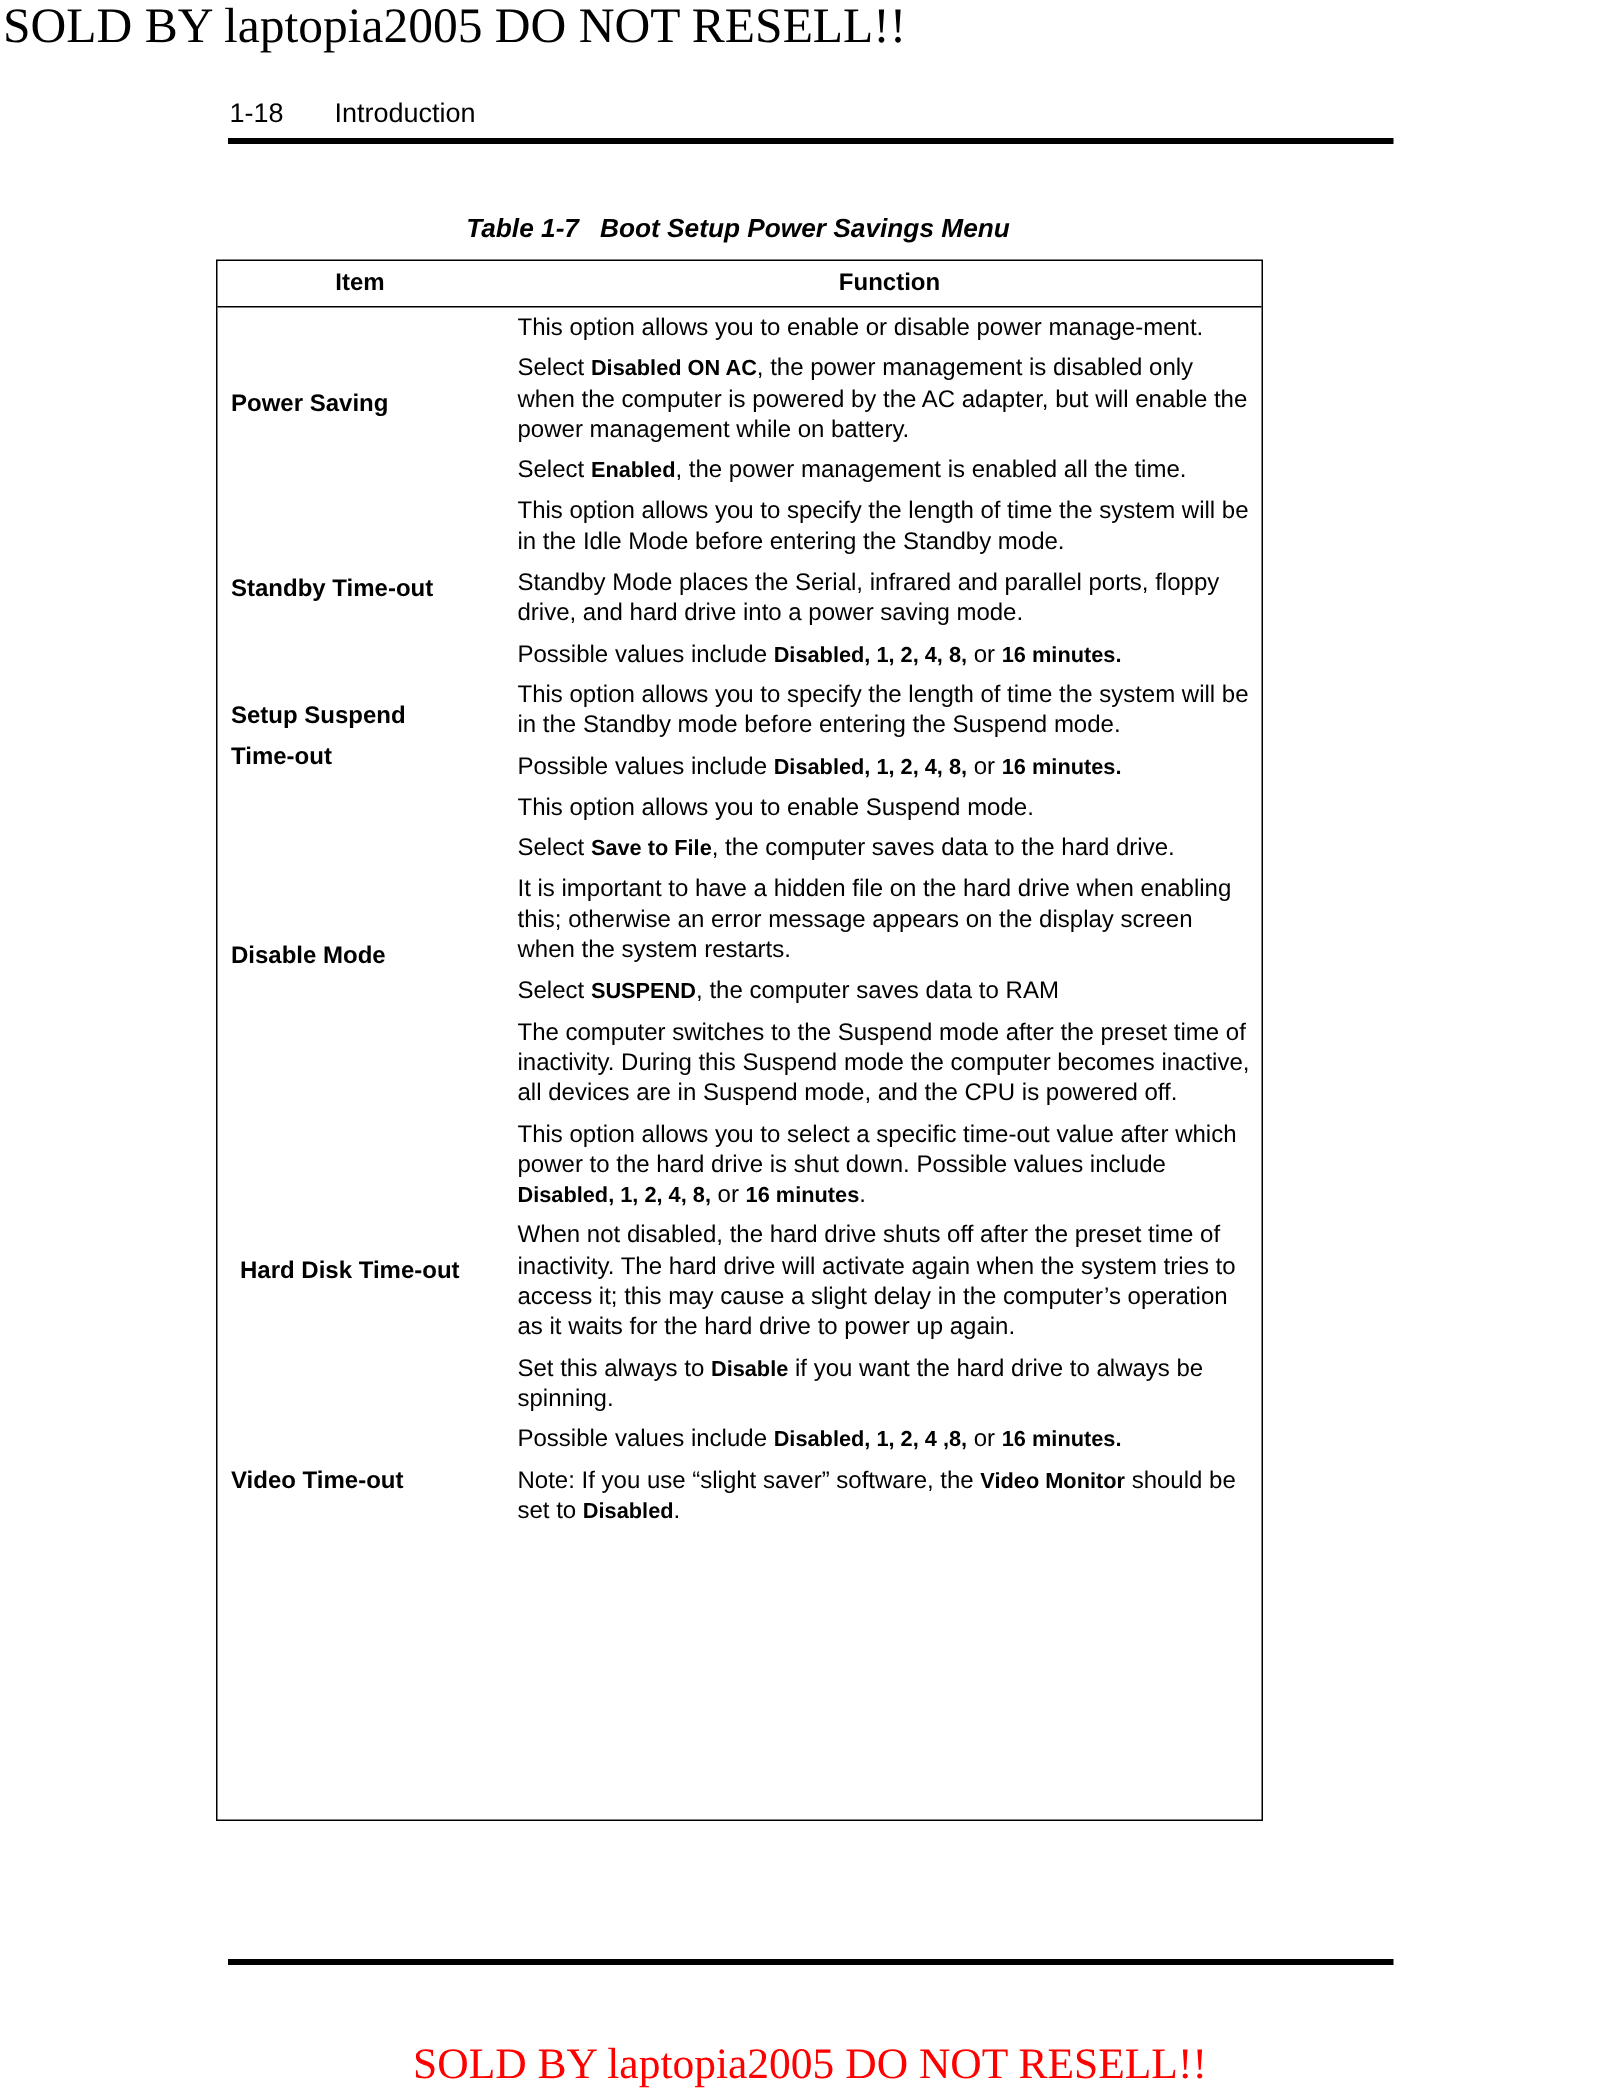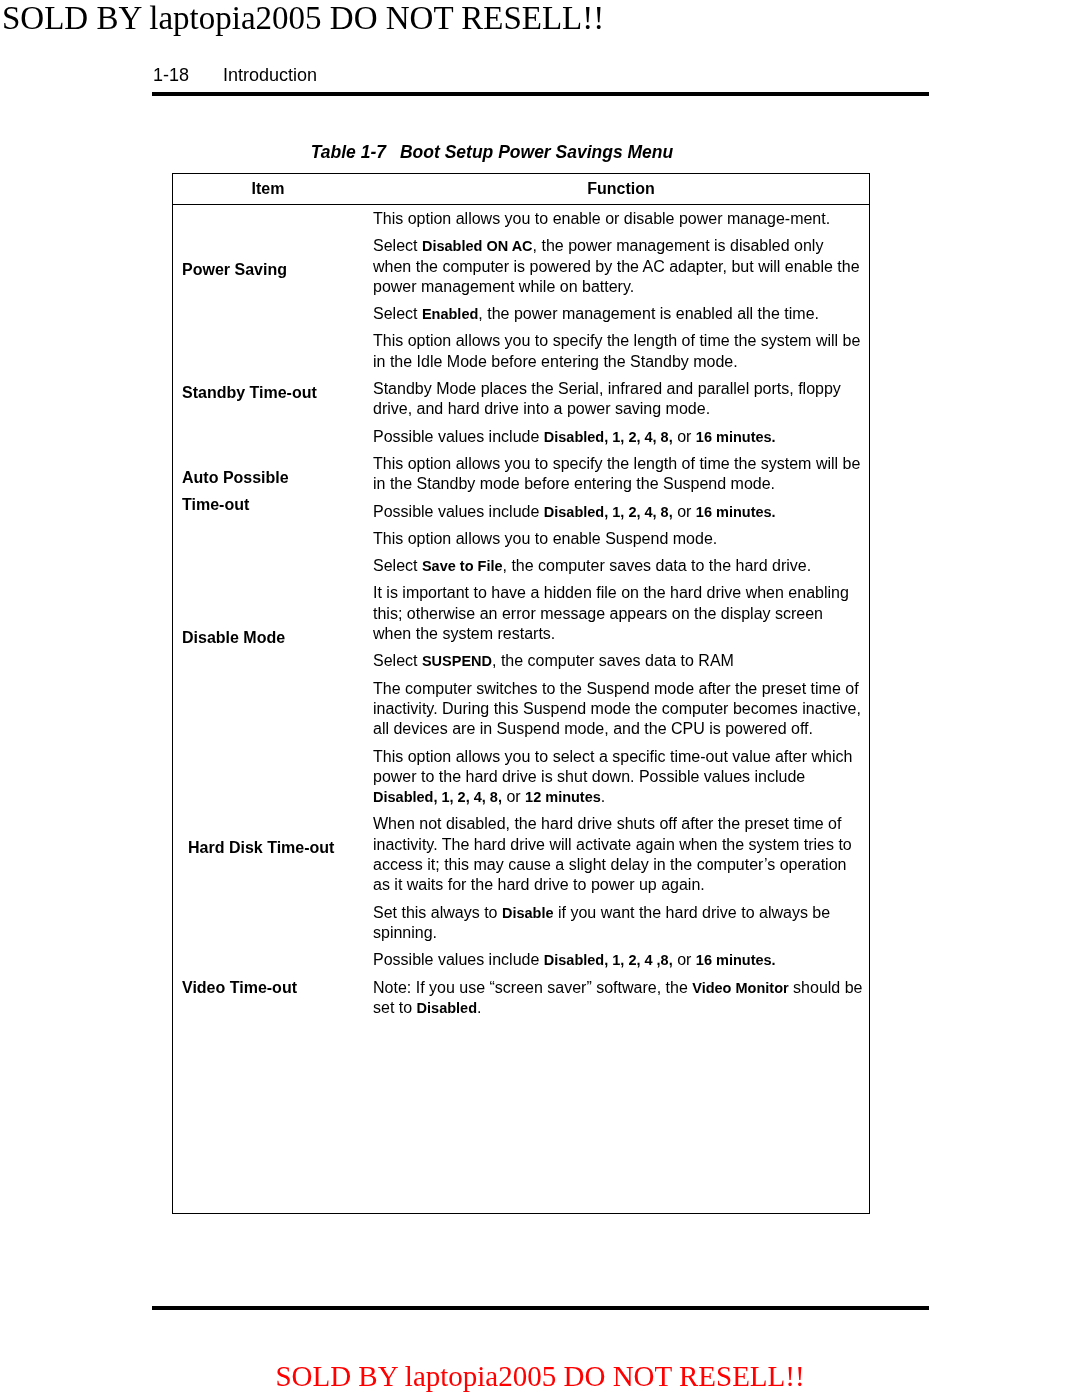--- a/index.html
+++ b/index.html
@@ -19,21 +19,21 @@
     .running-head .pg { display: inline-block; width: 70px; }
     .rule { position: absolute; left: 152px; width: 777px; height: 4px; background: #000; }
     .rule.top { top: 92px; }
     .rule.bottom { top: 1306px; }
     .table-title {
       position: absolute; left: 0; width: 984px; top: 141px; text-align: center;
       font-family: "Liberation Sans", sans-serif; font-size: 17.5px; font-weight: bold; font-style: italic; line-height: 22px;
     }
     .table-title .num { margin-right: 14px; }
     .ptable {
-      position: absolute; left: 172px; top: 173px; width: 698px; height: 1041px;
+      position: absolute; left: 144px; top: 173px; width: 698px; height: 1041px;
       border: 1px solid #000; box-sizing: border-box;
       font-family: "Liberation Sans", sans-serif; font-size: 16px; line-height: 20.3px;
     }
     .thead { height: 30px; border-bottom: 1px solid #000; position: relative; font-weight: bold; }
     .thead .h-item { position: absolute; left: 0; width: 190px; text-align: center; top: 5px; }
     .thead .h-func { position: absolute; left: 200px; right: 0; text-align: center; top: 5px; }
     .tbody { padding-top: 4px; }
     .row { display: flex; align-items: center; }
     .cell-item { width: 190px; flex: none; padding-left: 9px; box-sizing: border-box; font-weight: bold; }
     .cell-item.indent { padding-left: 15px; }
@@ -72,49 +72,49 @@
       </div>
       <div class="row">
         <div class="cell-item"><span>Standby Time-out</span></div>
         <div class="cell-func">
           <p class="para"><span>This option allows you to specify the length of time the system will be in the Idle Mode before entering the Standby mode.</span></p>
           <p class="para"><span>Standby Mode places the Serial, infrared and parallel ports, floppy drive, and hard drive into a power saving mode.</span></p>
           <p class="para"><span>Possible values include </span><b>Disabled, 1, 2, 4, 8,</b><span> or </span><b>16 minutes.</b></p>
         </div>
       </div>
       <div class="row">
-        <div class="cell-item"><span>Auto Possible</span><span class="line2">Time-out</span></div>
+        <div class="cell-item"><span>Setup Suspend</span><span class="line2">Time-out</span></div>
         <div class="cell-func">
           <p class="para"><span>This option allows you to specify the length of time the system will be in the Standby mode before entering the Suspend mode.</span></p>
           <p class="para"><span>Possible values include </span><b>Disabled, 1, 2, 4, 8,</b><span> or </span><b>16 minutes.</b></p>
         </div>
       </div>
       <div class="row">
         <div class="cell-item"><span>Disable Mode</span></div>
         <div class="cell-func">
           <p class="para"><span>This option allows you to enable Suspend mode.</span></p>
           <p class="para"><span>Select </span><b>Save to File</b><span>, the computer saves data to the hard drive.</span></p>
           <p class="para"><span>It is important to have a hidden file on the hard drive when enabling this; otherwise an error message appears on the display screen when the system restarts.</span></p>
           <p class="para"><span>Select </span><b>SUSPEND</b><span>, the computer saves data to RAM</span></p>
           <p class="para"><span>The computer switches to the Suspend mode after the preset time of inactivity. During this Suspend mode the computer becomes inactive, all devices are in Suspend mode, and the CPU is powered off.</span></p>
         </div>
       </div>
       <div class="row">
         <div class="cell-item indent"><span>Hard Disk Time-out</span></div>
         <div class="cell-func">
-          <p class="para"><span>This option allows you to select a specific time-out value after which power to the hard drive is shut down. Possible values include </span><b>Disabled, 1, 2, 4, 8,</b><span> or </span><b>12 minutes</b><span>.</span></p>
+          <p class="para"><span>This option allows you to select a specific time-out value after which power to the hard drive is shut down. Possible values include </span><b>Disabled, 1, 2, 4, 8,</b><span> or </span><b>16 minutes</b><span>.</span></p>
           <p class="para"><span>When not disabled, the hard drive shuts off after the preset time of inactivity. The hard drive will activate again when the system tries to access it; this may cause a slight delay in the computer’s operation as it waits for the hard drive to power up again.</span></p>
           <p class="para"><span>Set this always to </span><b>Disable</b><span> if you want the hard drive to always be spinning.</span></p>
         </div>
       </div>
       <div class="row">
         <div class="cell-item"><span>Video Time-out</span></div>
         <div class="cell-func">
           <p class="para"><span>Possible values include </span><b>Disabled, 1, 2, 4 ,8,</b><span> or </span><b>16 minutes.</b></p>
-          <p class="para"><span>Note: If you use “screen saver” software, the </span><b>Video Monitor</b><span> should be set to </span><b>Disabled</b><span>.</span></p>
+          <p class="para"><span>Note: If you use “slight saver” software, the </span><b>Video Monitor</b><span> should be set to </span><b>Disabled</b><span>.</span></p>
         </div>
       </div>
     </div>
 </div>
 
 <div class="rule bottom"></div>
 
 <div class="watermark-bottom" style="color: rgb(255, 0, 0);">SOLD BY laptopia2005 DO NOT RESELL!!</div>
 
 </body></html>

